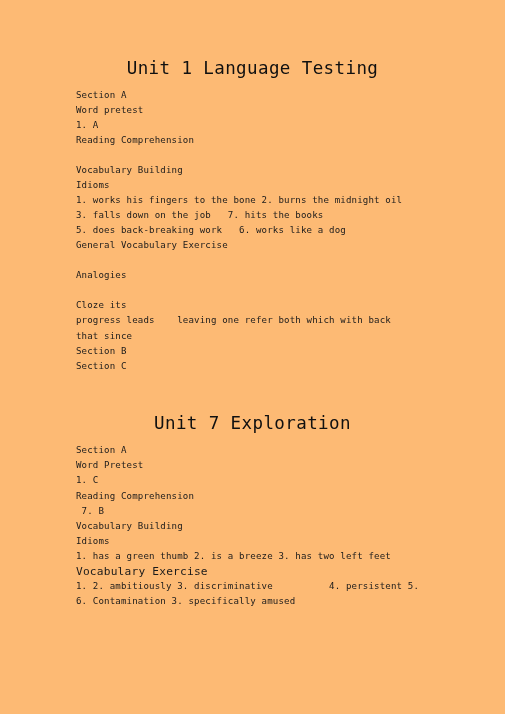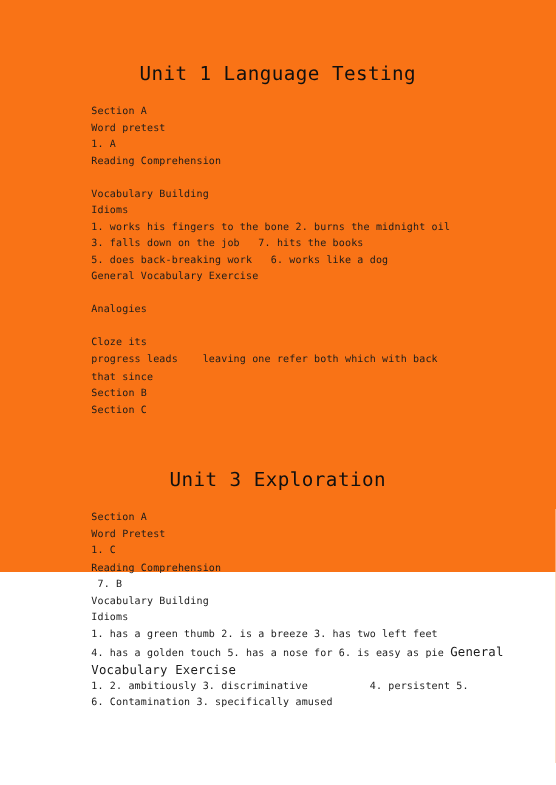--- a/index.html
+++ b/index.html
@@ -12,22 +12,22 @@
     height: 714px;
     position: relative;
     overflow: hidden;
     font-family: "DejaVu Sans Mono", "Liberation Mono", monospace;
     color: #1b1b1b;
     -webkit-font-smoothing: none;
   }
 
   .page {
     width: 505px;
-    height: 520px;
-    background: #f97316;
+    height: 714px;
+    background: #fdba74;
     position: relative;
     box-sizing: border-box;
     padding: 0;
   }
 
   .unit-block {
     position: relative;
   }
 
   .unit-title {
@@ -36,21 +36,21 @@
     font-size: 17.5px;
     font-weight: 400;
     letter-spacing: 0.4px;
     color: #101010;
     margin: 0;
     padding: 0;
     line-height: 1.3;
   }
 
   .body-lines {
-    margin: 11px;
+    margin: 4px;
     padding: 0 0 0 72px;
   }
 
   .ln {
     font-size: 9.1px;
     line-height: 15.05px;
     white-space: pre;
     color: #1b1b1b;
     letter-spacing: 0.15px;
     margin: 0;
@@ -112,35 +112,34 @@
       <div class="ln">progress leads    leaving one refer both which with back</div>
       <div class="ln">that since</div>
       <div class="ln">Section B</div>
       <div class="ln">Section C</div>
     </div>
   </div>
 
   <div class="gap-between-units"></div>
 
   <div class="unit-block">
-    <h1 class="unit-title">Unit 3 Exploration</h1>
+    <h1 class="unit-title">Unit 7 Exploration</h1>
 
     <div class="gap-after-unit2-title"></div>
 
     <div class="body-lines">
       <div class="ln">Section A</div>
       <div class="ln">Word Pretest</div>
       <div class="ln">1. C</div>
       <div class="ln">Reading Comprehension</div>
       <div class="ln"> 7. B</div>
       <div class="ln">Vocabulary Building</div>
       <div class="ln">Idioms</div>
       <div class="ln">1. has a green thumb 2. is a breeze 3. has two left feet</div>
 
-      <div class="ln"><span>4. has a golden touch 5. has a nose for 6. is easy as pie </span><span class="seg-big">General</span></div>
 
       <div class="ln big">Vocabulary Exercise</div>
       <div class="ln">1. 2. ambitiously 3. discriminative          4. persistent 5.</div>
       <div class="ln">6. Contamination 3. specifically amused</div>
     </div>
   </div>
 
 </div>
 
 </body></html>

